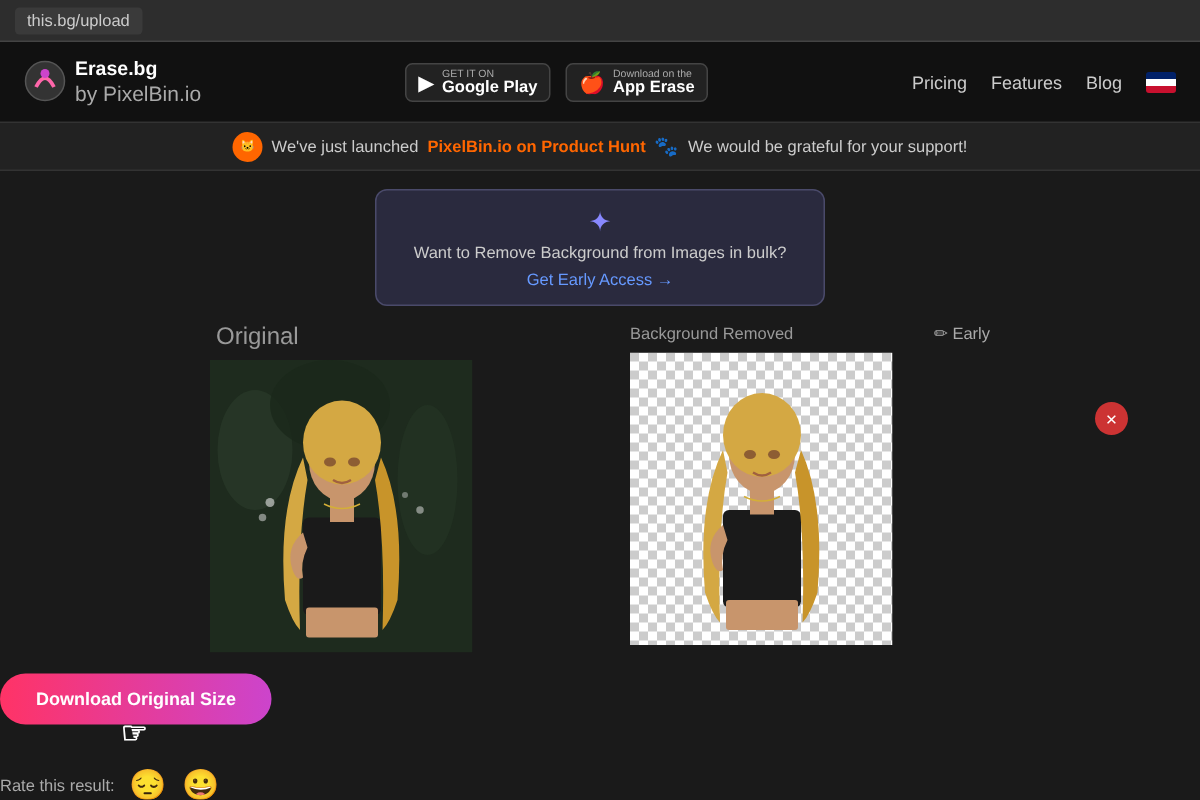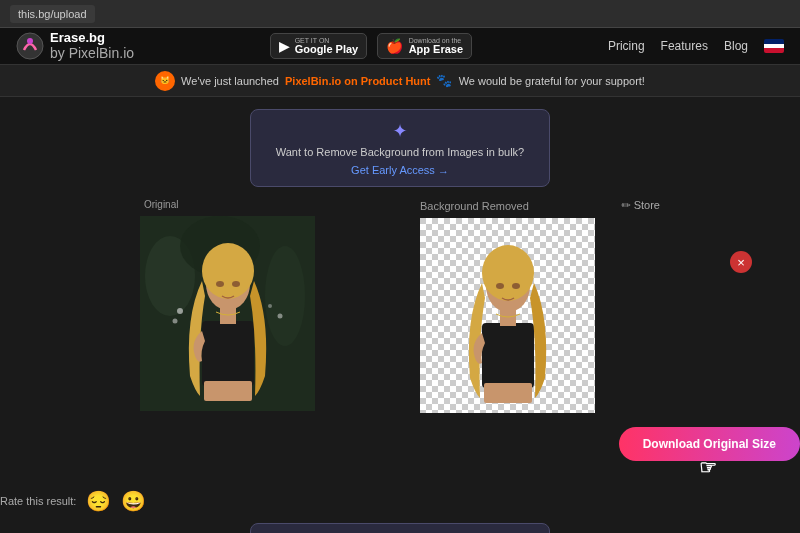--- a/index.html
+++ b/index.html
@@ -28,21 +28,21 @@
       padding: 2px 8px;
       border-radius: 3px;
       height: 18px;
       display: flex;
       align-items: center;
     }
 
     
     .header {
       background: #111;
-      height: 37px;
+      height: 54px;
       display: flex;
       align-items: center;
       justify-content: space-between;
       padding: 0 16px;
       border-bottom: 1px solid #333;
     }
     .logo-area {
       display: flex;
       align-items: center;
       gap: 6px;
@@ -212,21 +212,21 @@
       padding: 0 80px;
       margin-top: 4px;
     }
 
     .image-panel {
       flex: 1;
       max-width: 240px;
     }
     .panel-label {
       color: #999;
-      font-size: 10px;
+      font-size: 16px;
       margin-bottom: 6px;
       padding-left: 4px;
     }
     .panel-label-right {
       color: #999;
       font-size: 11px;
       margin-bottom: 6px;
       display: flex;
       justify-content: space-between;
       align-items: center;
@@ -246,23 +246,22 @@
     }
     .right-panel {
       flex: 1;
       max-width: 240px;
     }
 
     
     .download-section {
       display: flex;
       flex-direction: column;
-      align-items: flex-end;
+      align-items: flex-start;
       margin-top: 14px;
-      padding-left: 12px;
     }
     .download-btn {
       background: linear-gradient(90deg, #ff3366, #cc44cc);
       color: white;
       font-size: 12px;
       font-weight: 600;
       padding: 10px 24px;
       border-radius: 24px;
       border: none;
       cursor: pointer;
@@ -434,21 +433,21 @@
           <rect x="64" y="165" width="48" height="20" rx="2" fill="#c8956c"></rect>
         </svg>
       </div>
     </div>
 
     <div class="panel-spacer"></div>
 
     <div class="right-panel">
       <div class="panel-label-right">
         <span>Background Removed</span>
-        <span class="edit-btn">✏ Store</span>
+        <span class="edit-btn">✏ Early</span>
       </div>
 
       <div class="person-removed">
         <svg width="175" height="195" viewBox="0 0 175 195">
 
           <defs>
             <pattern id="checker" x="0" y="0" width="12" height="12" patternUnits="userSpaceOnUse">
               <rect width="6" height="6" fill="#ccc"></rect>
               <rect x="6" y="0" width="6" height="6" fill="#fff"></rect>
               <rect x="0" y="6" width="6" height="6" fill="#fff"></rect>

